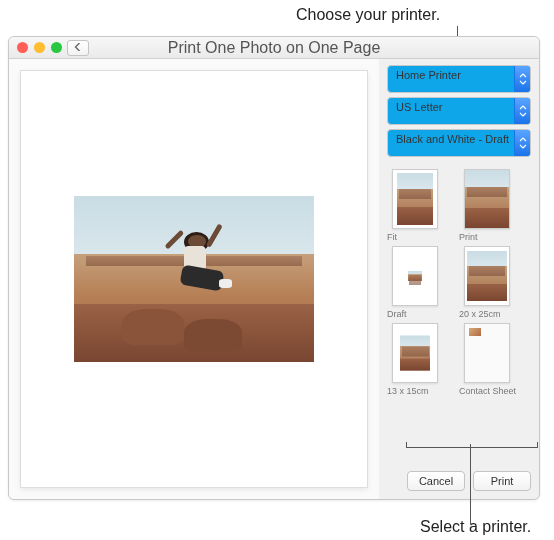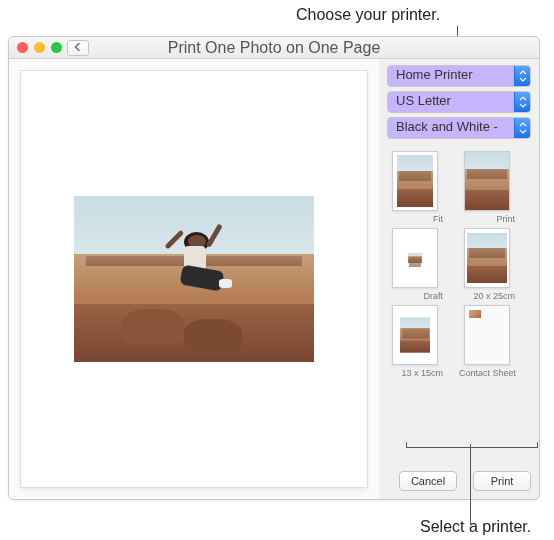--- a/index.html
+++ b/index.html
@@ -117,26 +117,26 @@
   }
 
   .side-pane {
     flex: 1;
     padding: 6px 8px 8px 8px;
     display: flex;
     flex-direction: column;
   }
   .dropdown {
     position: relative;
-    height: 22px;
+    height: 28px;
     margin-bottom: 4px;
-    background: #c4b5fd;
+    background: #0ea5e9;
     border: 1px solid #c8c8c8;
     border-radius: 4px;
-    font-size: 13px;
+    font-size: 11px;
     line-height: 18px;
     padding: 0 20px 0 8px;
     color: #333;
     overflow: hidden;
   }
   .dropdown .cap {
     position: absolute;
     right: 0; top: 0;
     width: 16px; height: 100%;
     background: linear-gradient(#5aa5ff,#1a73e8);
@@ -149,21 +149,21 @@
   .cap svg { display: block; }
 
   .formats {
     margin-top: 8px;
     display: grid;
     grid-template-columns: 56px 56px;
     column-gap: 16px;
     row-gap: 4px;
   }
   .fmt {
-    text-align: right;
+    text-align: left;
   }
   .fmt .thumb {
     width: 46px; height: 60px;
     margin: 0 auto 3px;
     background: #fff;
     border: 1px solid #ccc;
     box-shadow: 0 1px 2px rgba(0,0,0,0.1);
     position: relative;
     overflow: hidden;
   }
@@ -190,21 +190,21 @@
     content:'';
     position:absolute; left:4px; top:4px;
     width:12px; height:8px;
     background: linear-gradient(135deg,#d7a97c,#b06a3f);
   }
 
   .footer {
     margin-top: auto;
     display: flex;
     justify-content: flex-end;
-    gap: 16px;
+    gap: 8px;
     padding-top: 8px;
   }
   .btn {
     min-width: 58px;
     height: 20px;
     border: 1px solid #c4c4c4;
     border-radius: 4px;
     background: linear-gradient(#fff,#f2f2f2);
     font-size: 11px;
     line-height: 18px;

